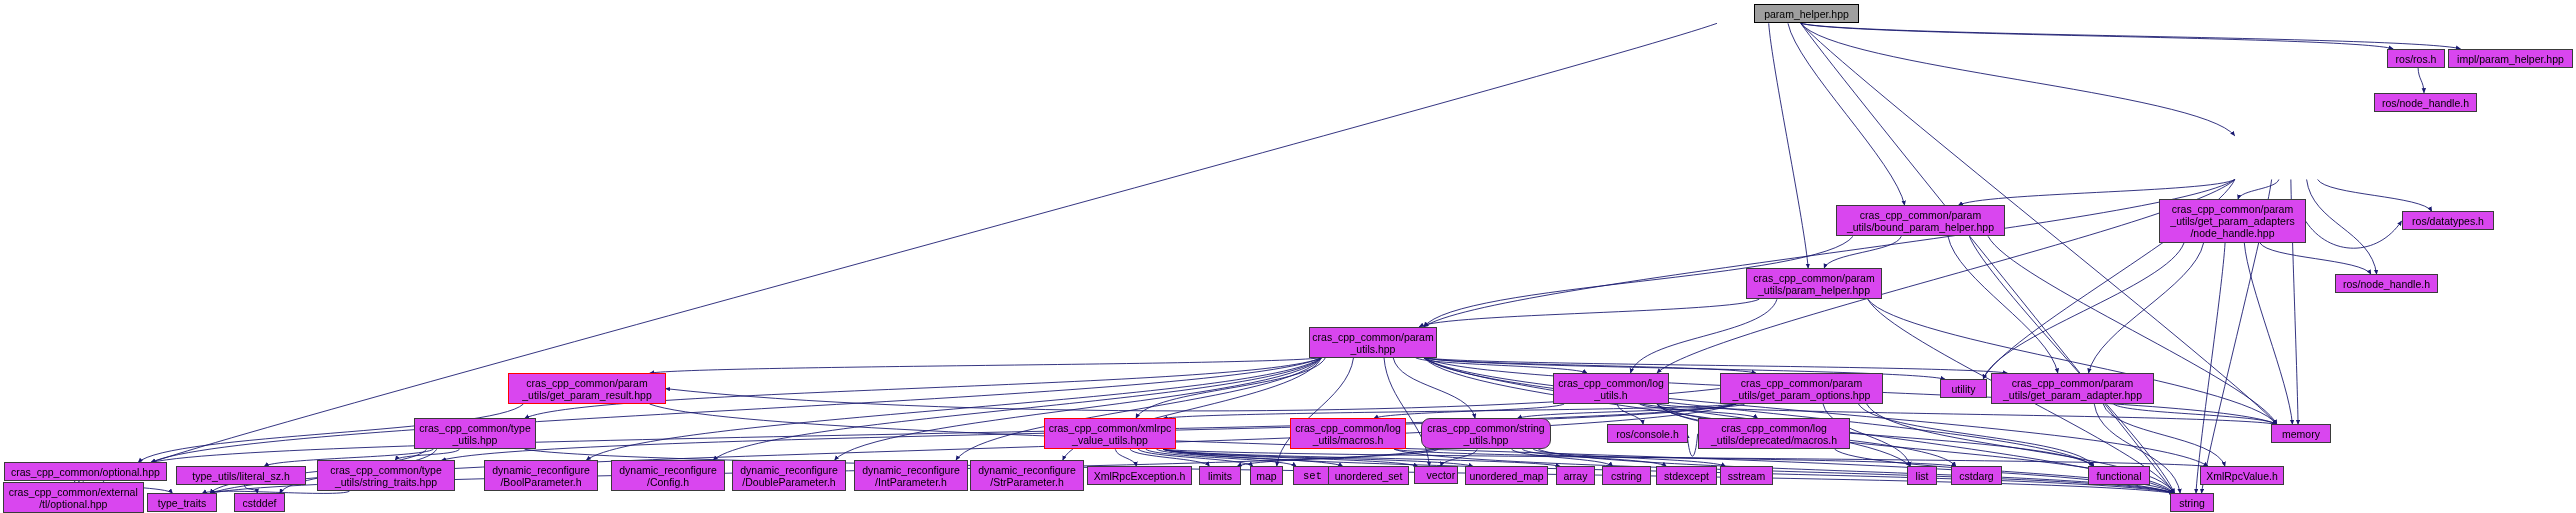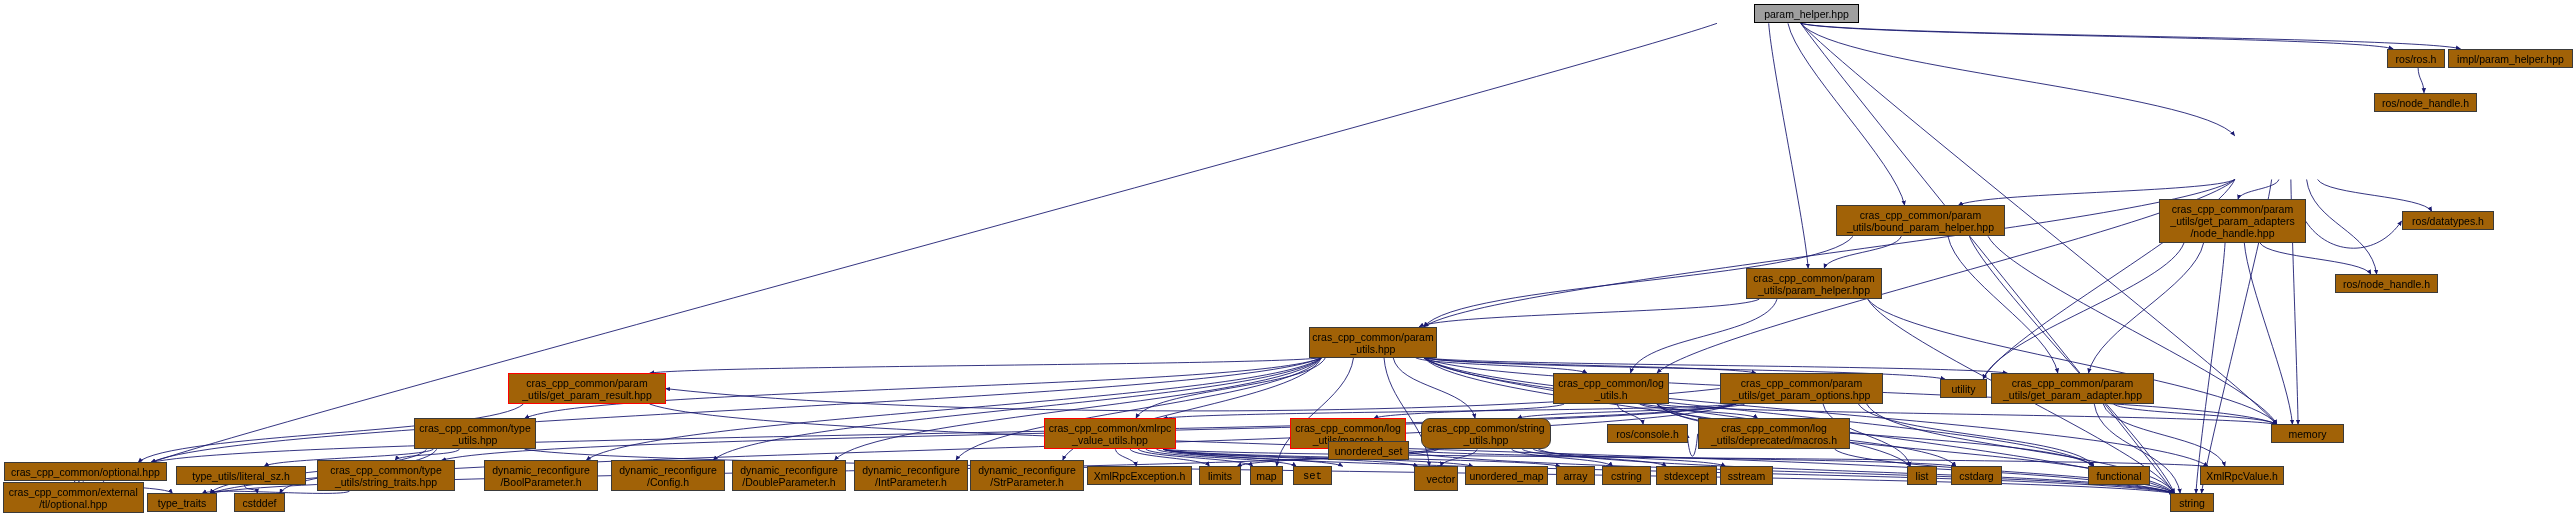--- a/index.html
+++ b/index.html
@@ -24,21 +24,21 @@
     left: 0;
     top: 0;
     width: 100%;
     height: 100%;
     z-index: 2;
   }
   .node {
     position: absolute;
     box-sizing: border-box;
     border: 1.1px solid #3a3a3a;
-    background: #a16207;
+    background: #d946ef;
     color: #000000;
     font-size: 10.5px;
     line-height: 12px;
     text-align: center;
     display: flex;
     align-items: center;
     justify-content: center;
     white-space: pre-line;
     padding: 1.1px 2.2px;
     cursor: pointer;
@@ -185,21 +185,21 @@
 _utils.hpp</div>
       <div class="node red" style="left: 508px; top: 373px; width: 158px; height: 31px;">cras_cpp_common/param
 _utils/get_param_result.hpp</div>
       <div class="node" style="left: 1553px; top: 373px; width: 116px; height: 31px;">cras_cpp_common/log
 _utils.h</div>
       <div class="node" style="left: 1720px; top: 373px; width: 163px; height: 31px;">cras_cpp_common/param
 _utils/get_param_options.hpp</div>
       <div class="node" style="left: 1940px; top: 379px; width: 47px; height: 19px;">utility</div>
       <div class="node" style="left: 1991px; top: 373px; width: 163px; height: 31px;">cras_cpp_common/param
 _utils/get_param_adapter.hpp</div>
-      <div class="node" style="left: 2271px; top: 424px; width: 73px; height: 19px;">memory</div>
+      <div class="node" style="left: 2271px; top: 424px; width: 60px; height: 19px;">memory</div>
       <div class="node" style="left: 414px; top: 418px; width: 122px; height: 31px;">cras_cpp_common/type
 _utils.hpp</div>
       <div class="node red" style="left: 1044px; top: 418px; width: 132px; height: 31px;">cras_cpp_common/xmlrpc
 _value_utils.hpp</div>
       <div class="node red" style="left: 1290px; top: 418px; width: 116px; height: 31px;">cras_cpp_common/log
 _utils/macros.h</div>
       <div class="node" style="left: 1421px; top: 418px; width: 130px; height: 31px; border-radius: 9px;">cras_cpp_common/string
 _utils.hpp</div>
       <div class="node" style="left: 1607px; top: 424px; width: 81px; height: 19px;">ros/console.h</div>
       <div class="node" style="left: 1698px; top: 418px; width: 152px; height: 31px;">cras_cpp_common/log
@@ -215,22 +215,22 @@
       <div class="node" style="left: 732px; top: 460px; width: 114px; height: 31px;">dynamic_reconfigure
 /DoubleParameter.h</div>
       <div class="node" style="left: 854px; top: 460px; width: 114px; height: 31px;">dynamic_reconfigure
 /IntParameter.h</div>
       <div class="node" style="left: 970px; top: 460px; width: 114px; height: 31px;">dynamic_reconfigure
 /StrParameter.h</div>
       <div class="node" style="left: 1087px; top: 466px; width: 105px; height: 19px;">XmlRpcException.h</div>
       <div class="node" style="left: 1199px; top: 466px; width: 42px; height: 19px;">limits</div>
       <div class="node" style="left: 1250px; top: 466px; width: 33px; height: 19px;">map</div>
       <div class="node" style="left: 1293px; top: 466px; width: 39px; height: 19px; font-family: Liberation Mono, monospace;">set</div>
-      <div class="node" style="left: 1328px; top: 441px; width: 81px; height: 19px;">unordered_set</div>
-      <div class="node" style="left: 1414px; top: 466px; width: 44px; height: 25px; padding-left: 12px;">vector</div>
+      <div class="node" style="left: 1328px; top: 466px; width: 81px; height: 19px;">unordered_set</div>
+      <div class="node" style="left: 1414px; top: 466px; width: 44px; height: 18px; padding-left: 12px;">vector</div>
       <div class="node" style="left: 1465px; top: 466px; width: 83px; height: 19px;">unordered_map</div>
       <div class="node" style="left: 1556px; top: 466px; width: 39px; height: 19px;">array</div>
       <div class="node" style="left: 1602px; top: 466px; width: 49px; height: 19px;">cstring</div>
       <div class="node" style="left: 1656px; top: 466px; width: 61px; height: 19px;">stdexcept</div>
       <div class="node" style="left: 1720px; top: 466px; width: 53px; height: 19px;">sstream</div>
       <div class="node" style="left: 1907px; top: 466px; width: 30px; height: 19px;">list</div>
       <div class="node" style="left: 1951px; top: 466px; width: 51px; height: 19px;">cstdarg</div>
       <div class="node" style="left: 2088px; top: 466px; width: 62px; height: 19px;">functional</div>
       <div class="node" style="left: 2200px; top: 466px; width: 84px; height: 19px;">XmlRpcValue.h</div>
       <div class="node" style="left: 2.8px; top: 482px; width: 141px; height: 31px;">cras_cpp_common/external

